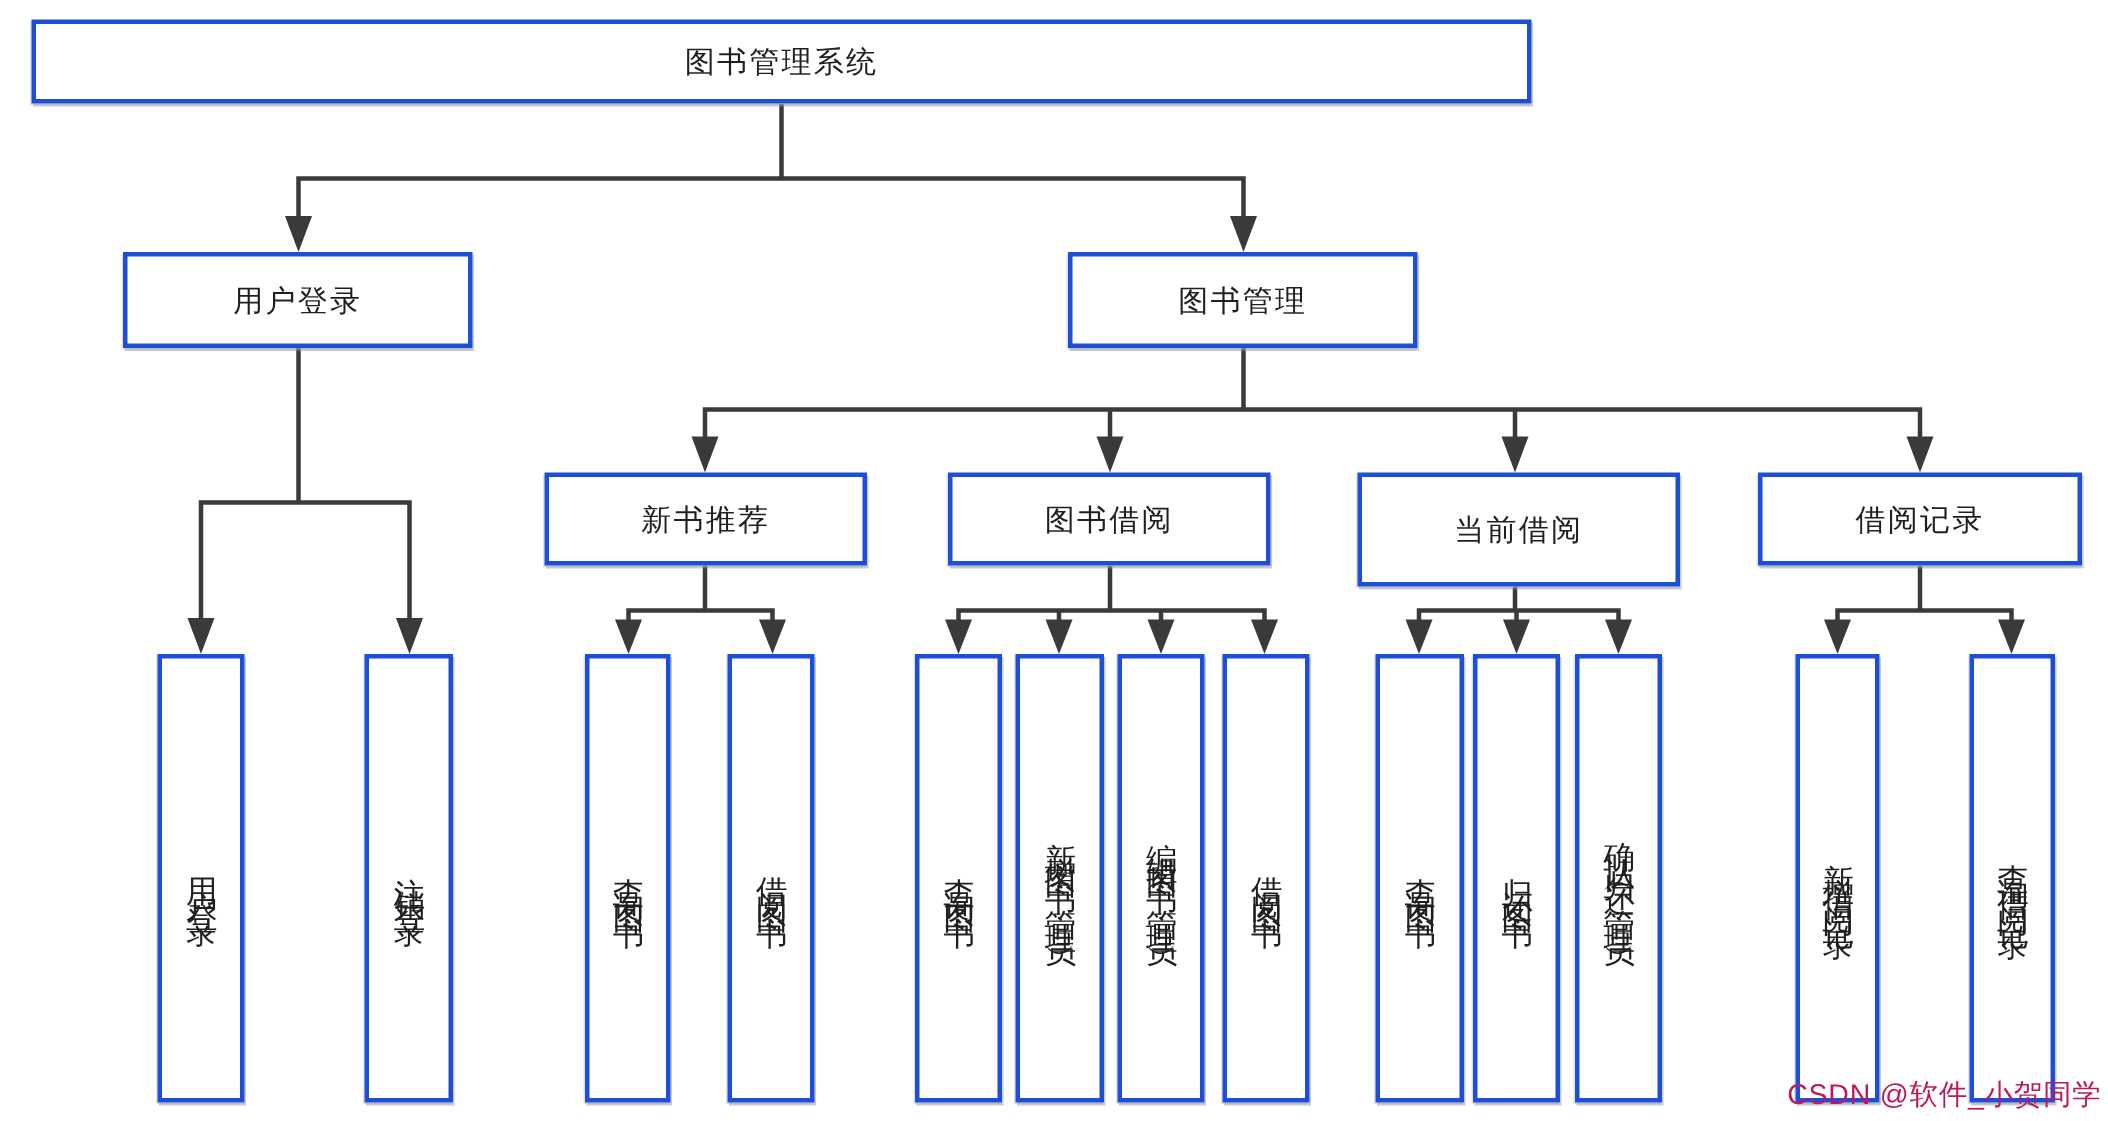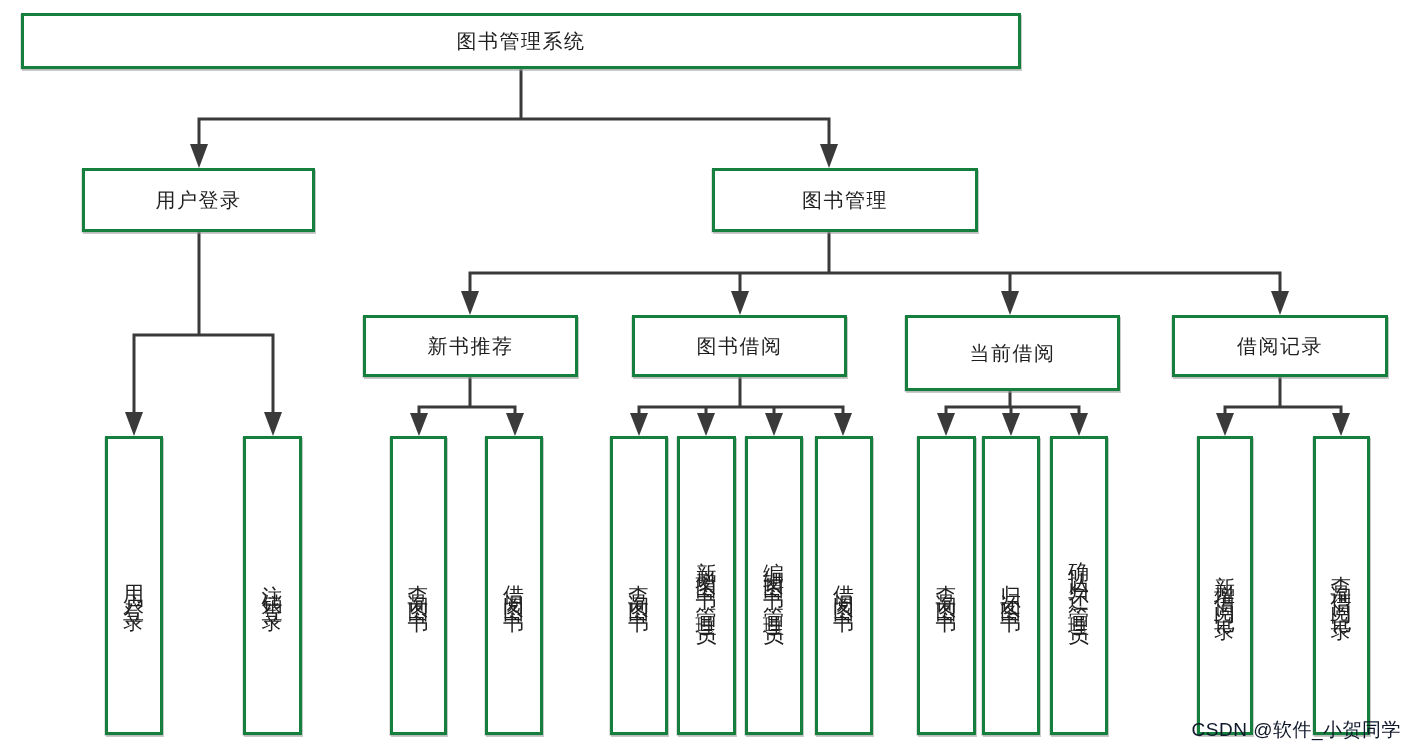--- a/index.html
+++ b/index.html
@@ -3,35 +3,35 @@
 <meta charset="utf-8">
 <style>
   html,body{margin:0;padding:0;background:#fff;}
   #stage{
     position:relative;width:1405px;height:747px;background:#fff;overflow:hidden;
     font-family:"Liberation Sans","DejaVu Sans",sans-serif;
   }
   #wires{position:absolute;left:0;top:0;z-index:1;}
   .box{
     position:absolute;box-sizing:border-box;z-index:2;
-    border:3px solid #15803d;background:#fff;
+    border:3px solid #1d4ed8;background:#fff;
     display:flex;align-items:center;justify-content:center;
     box-shadow:1px 2px 0 rgba(150,150,150,.5), -1px 1px 0 rgba(170,170,170,.35);
   }
   .htext{
     font-size:20px;color:#1f1f1f;letter-spacing:1.5px;white-space:nowrap;
   }
   .vtext{
     writing-mode:vertical-rl;text-orientation:mixed;
     font-size:21px;color:#1f1f1f;letter-spacing:9px;line-height:1.1;
   }
   .leaf{top:436px;height:299px;}
   #watermark{
     position:absolute;right:4px;bottom:4px;z-index:3;
-    font-size:19px;color:#0f172a;letter-spacing:.5px;white-space:nowrap;
+    font-size:19px;color:#be185d;letter-spacing:.5px;white-space:nowrap;
   }
 </style>
 </head>
 <body>
 
 <div id="stage">
 
   <svg id="wires" width="1405" height="747" viewBox="0 0 1405 747">
     <g stroke="#3a3a3a" stroke-width="3" fill="none">
       <path d="M521 69 V119 M197.5 119 H830.5 M199 119 V146 M829 119 V146"></path>
@@ -65,21 +65,21 @@
     </g>
   </svg>
 
   <div class="box" style="left:21px;top:13px;width:1000px;height:56px">
     <span class="htext">图书管理系统</span>
   </div>
 
   <div class="box" style="left:82px;top:168px;width:233px;height:64px">
     <span class="htext">用户登录</span>
   </div>
-  <div class="box" style="left:712px;top:168px;width:266px;height:64px">
+  <div class="box" style="left:712px;top:168px;width:233px;height:64px">
     <span class="htext">图书管理</span>
   </div>
 
   <div class="box" style="left:632px;top:315px;width:215px;height:62px">
     <span class="htext">图书借阅</span>
   </div>
   <div class="box" style="left:363px;top:315px;width:215px;height:62px">
     <span class="htext">新书推荐</span>
   </div>
   <div class="box" style="left:905px;top:315px;width:215px;height:76px">

